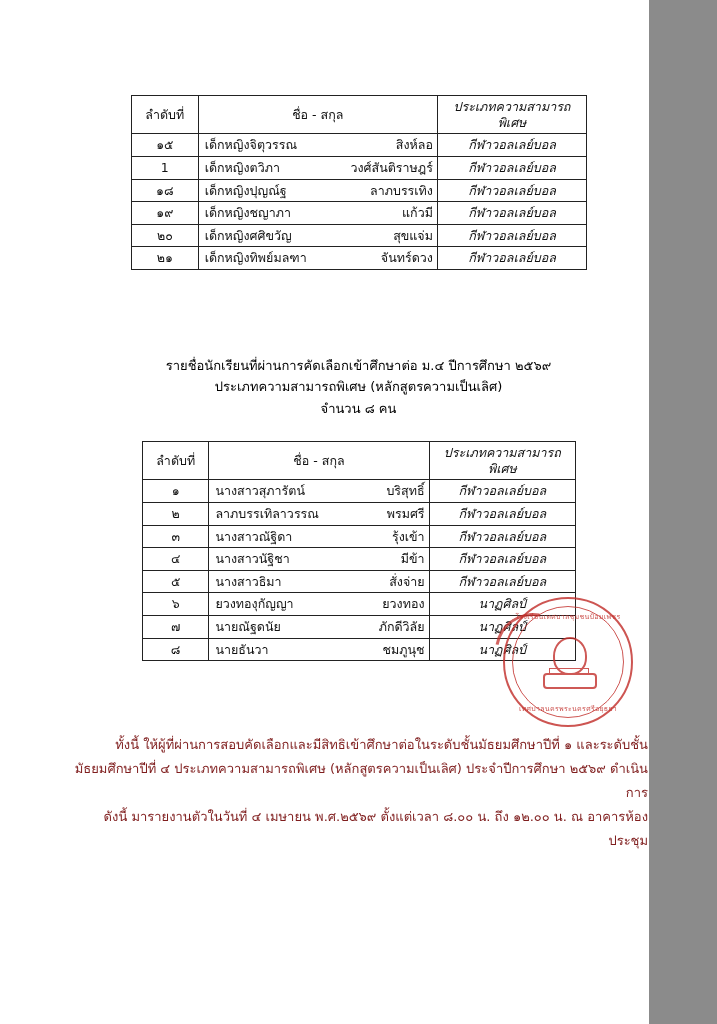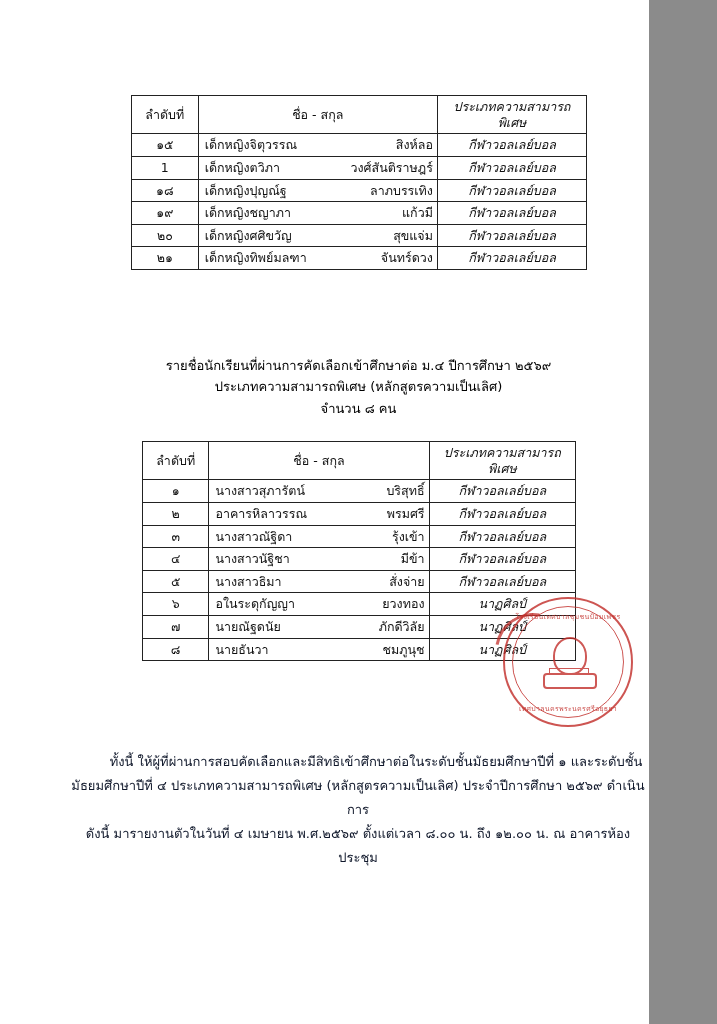--- a/index.html
+++ b/index.html
@@ -78,26 +78,26 @@
     text-align: center;
     font-size: 13px;
     color: #000000;
     line-height: 1.65;
   }
 
   
   .footer-para {
     position: absolute;
     left: 68px;
-    top: 750px;
+    top: 733px;
     width: 580px;
     font-size: 13px;
-    color: #0f172a;
+    color: #7f1d1d;
     line-height: 1.85;
-    text-align: center;
+    text-align: right;
   }
   .footer-para .indent { display: inline-block; width: 36px; }
 
   
   .seal {
     position: absolute;
     left: 503px;
     top: 597px;
     width: 130px;
     height: 130px;
@@ -276,21 +276,21 @@
               <span class="name-first">นางสาวสุภารัตน์</span>
               <span class="name-last">บริสุทธิ์</span>
             </span>
           </td>
           <td class="col-skill">กีฬาวอลเลย์บอล</td>
         </tr>
         <tr>
           <td class="col-no">๒</td>
           <td class="col-name">
             <span class="name-cell">
-              <span class="name-first">อาคารหิลาวรรณ</span>
+              <span class="name-first">ลาภบรรเทิลาวรรณ</span>
               <span class="name-last">พรมศรี</span>
             </span>
           </td>
           <td class="col-skill">กีฬาวอลเลย์บอล</td>
         </tr>
         <tr>
           <td class="col-no">๓</td>
           <td class="col-name">
             <span class="name-cell">
               <span class="name-first">นางสาวณัฐิดา</span>
@@ -316,21 +316,21 @@
               <span class="name-first">นางสาวธิมา</span>
               <span class="name-last">สั่งจ่าย</span>
             </span>
           </td>
           <td class="col-skill">กีฬาวอลเลย์บอล</td>
         </tr>
         <tr>
           <td class="col-no">๖</td>
           <td class="col-name">
             <span class="name-cell">
-              <span class="name-first">อในระดุกัญญา</span>
+              <span class="name-first">ยวงทองุกัญญา</span>
               <span class="name-last">ยวงทอง</span>
             </span>
           </td>
           <td class="col-skill">นาฏศิลป์</td>
         </tr>
         <tr>
           <td class="col-no">๗</td>
           <td class="col-name">
             <span class="name-cell">
               <span class="name-first">นายณัฐดนัย</span>

